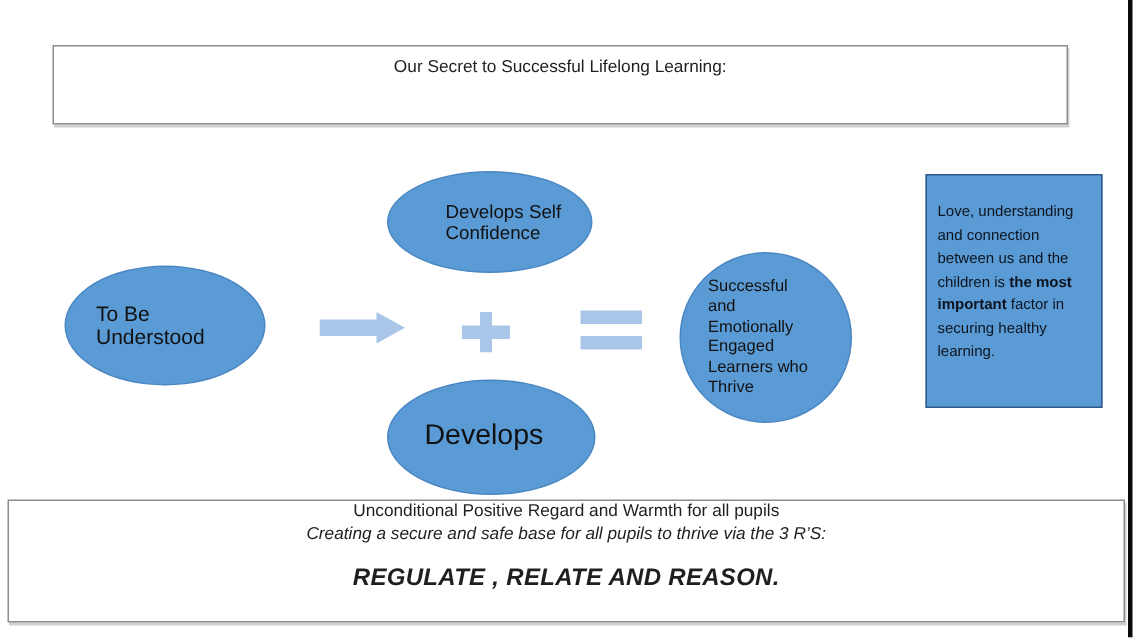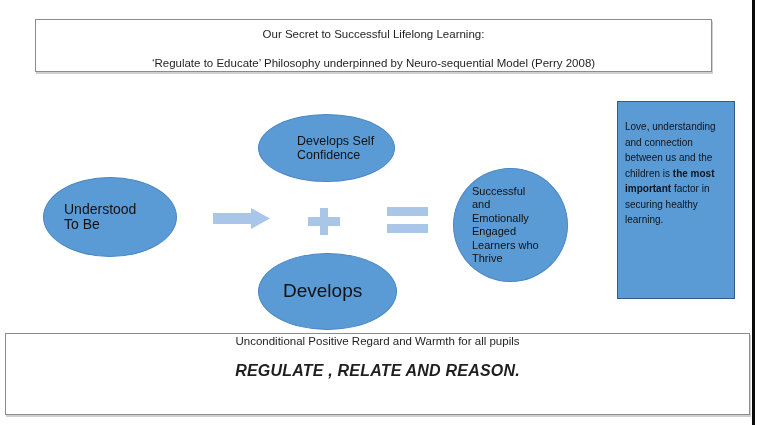--- a/index.html
+++ b/index.html
@@ -8,21 +8,21 @@
     font-family:"Liberation Sans",sans-serif;color:var(--text_dark,#1f1f1f);
   }
   .canvas{position:relative;width:758px;height:425px;background:#fff;overflow:hidden;}
 
   
   .frame-box{
     position:absolute;background:#fff;border:1px solid var(--box_border_gray,#8c8c8c);
     box-shadow:1px 2px 0 rgba(150,150,150,0.45);
     text-align:center;box-sizing:border-box;
   }
-  .header-box{left:35px;top:19px;width:677px;height:53px;padding-top:8px;font-size:11.5px;line-height:12px;}
+  .header-box{left:35px;top:30px;width:677px;height:53px;padding-top:8px;font-size:11.5px;line-height:12px;}
   .header-box .hline2{margin-top:17px;}
   .footer-box{left:5px;top:333px;width:745px;height:82px;padding-top:0;font-size:11.5px;line-height:15px;}
   .footer-box .fline2{font-style:italic;}
   .footer-box .fline3{margin-top:14px;font-style:italic;font-weight:bold;font-size:16px;letter-spacing:0.2px;}
 
   
   .shape{
     position:absolute;background:var(--shape_blue,#5b9bd5);
     border:1px solid var(--shape_border,#4a86c2);
     box-sizing:border-box;display:flex;flex-direction:column;justify-content:center;
@@ -38,44 +38,43 @@
   
   .op{position:absolute;}
   .op svg{display:block;}
   .op-arrow{left:213px;top:208px;}
   .op-plus{left:308px;top:208px;}
   .op-equals{left:387px;top:207px;}
   .eq-bar{width:41px;height:9px;background:var(--connector_blue,#a9c6e8);margin-bottom:8px;}
 
   
   .sidebar-note{
-    position:absolute;left:617px;top:101px;width:118px;height:198px;
+    position:absolute;left:617px;top:116px;width:118px;height:156px;
     background:var(--shape_blue,#5b9bd5);border:1px solid var(--sidebar_border,#2f5b8c);
     box-sizing:border-box;padding:17px 7px 0 7px;
     font-size:10px;line-height:15.5px;color:#0d1420;
   }
   .sidebar-note .para2{margin-top:20px;}
   .sidebar-note b{font-weight:bold;}
 
   
   .page-edge{position:absolute;left:752px;top:0;width:3px;height:425px;background:var(--page_border_black,#0a0a0a);}
 </style>
 </head>
 <body>
 
 <div class="canvas">
 
   <div class="frame-box header-box">
     <div class="hline1">Our Secret to Successful Lifelong Learning:</div>
-    <div class="hline2">‘Regulate to Educate’ Philosophy underpinned by Neuro-sequential Model (Perry 2008)</div>
   </div>
 
   <div class="shape ellipse el-input">
+    <div>To Be</div>
     <div>Understood</div>
-    <div>To Be</div>
   </div>
 
   <div class="op op-arrow">
     <svg width="57" height="21" viewBox="0 0 57 21" aria-hidden="true">
       <polygon points="0,5 38,5 38,0 57,10.5 38,21 38,16 0,16" fill="#A9C6E8"></polygon>
     </svg>
   </div>
 
   <div class="shape ellipse el-confidence">
     <div>Develops Self</div>
@@ -105,18 +104,19 @@
     <div>Learners who</div>
     <div class="bold-line">Thrive</div>
   </div>
 
   <div class="sidebar-note">
     <div class="para1"><span>Love, understanding and connection between us and the children is </span><b>the most important</b><span> factor in securing healthy learning.</span></div>
   </div>
 
   <div class="frame-box footer-box">
     <div class="fline1">Unconditional Positive Regard and Warmth for all pupils</div>
+    <div class="fline2">Creating a secure and safe base for all pupils to thrive via the 3 R’S:</div>
     <div class="fline3">REGULATE , RELATE AND REASON.</div>
   </div>
 
   <div class="page-edge"></div>
 
 </div>
 
 </body></html>

